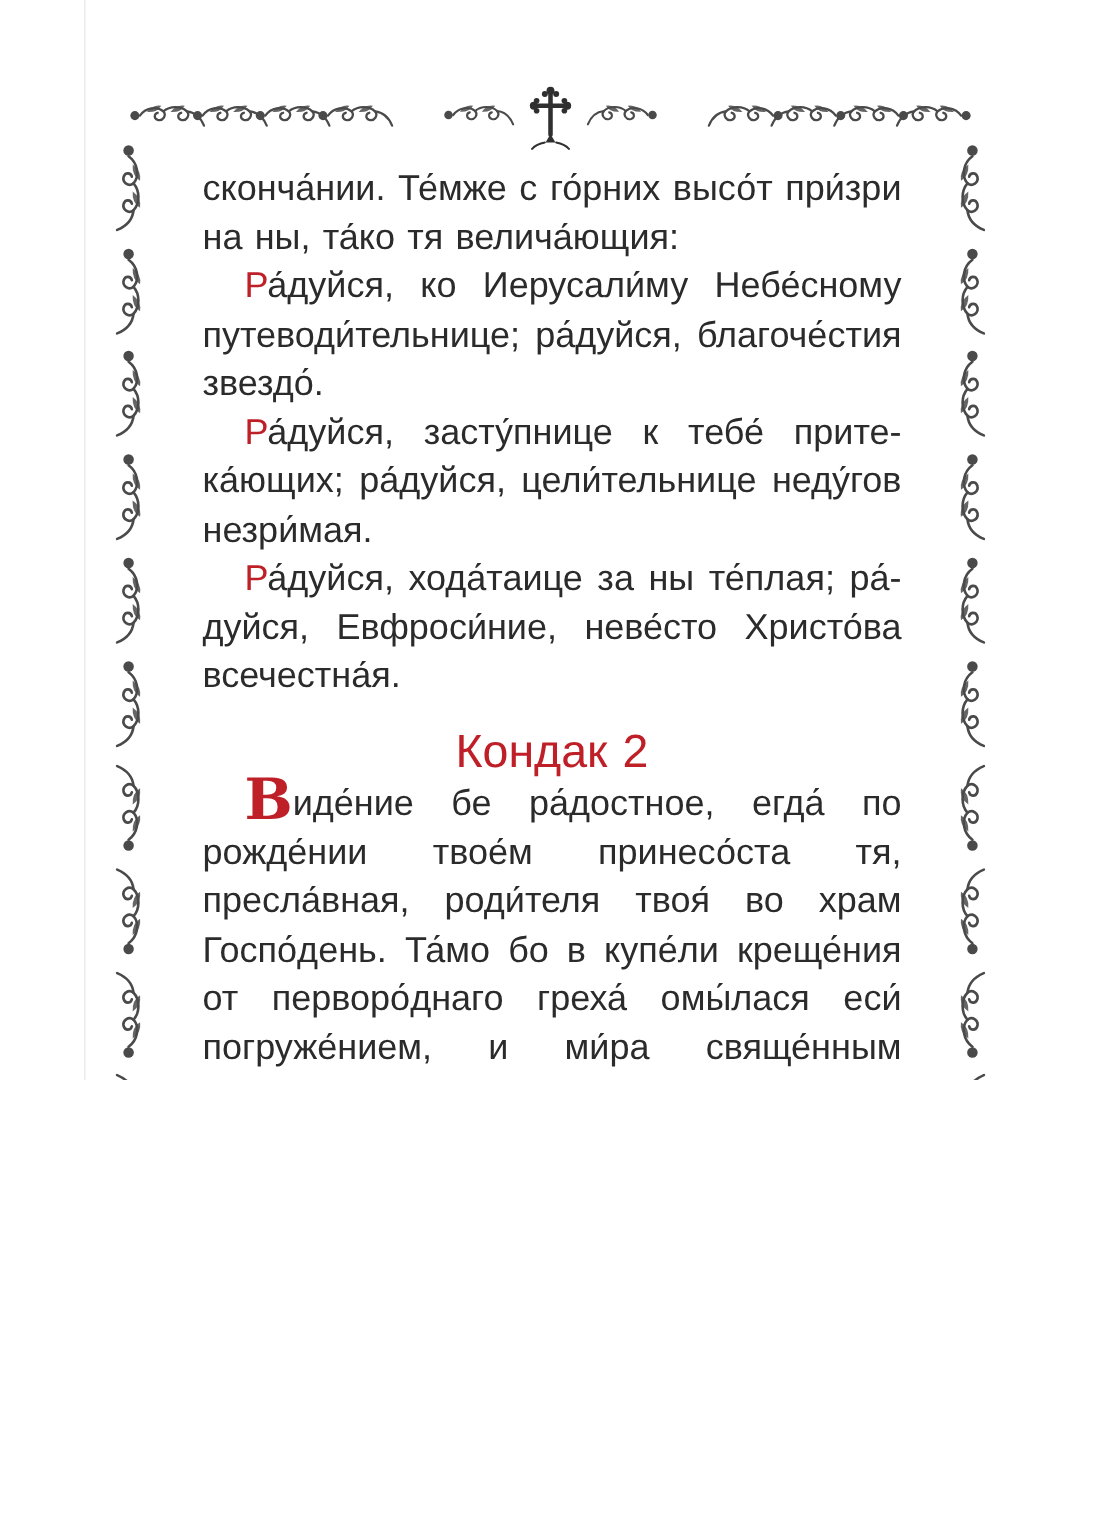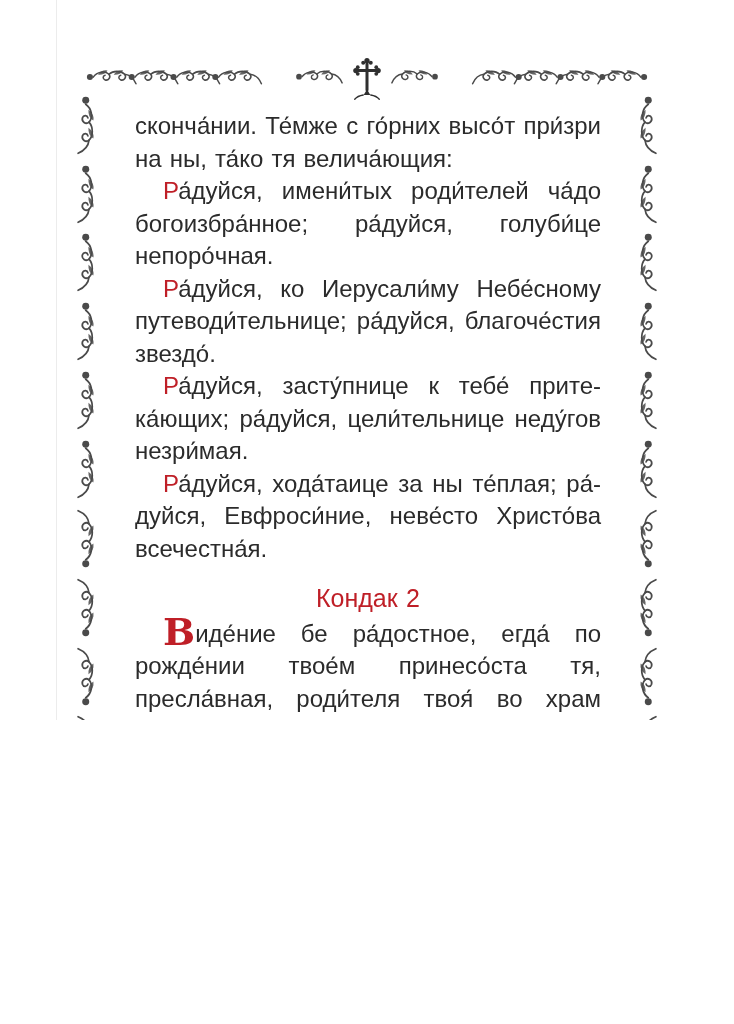--- a/index.html
+++ b/index.html
@@ -50,21 +50,21 @@
   .para.continuation { text-indent:0; }
   .para.cont-next { text-align-last:justify; }
   .init { color:var(--red,#bf1f27); }
   .init-large {
     color:var(--red,#bf1f27);
     font-family:"DejaVu Serif","Liberation Serif",serif;
     font-weight:bold; font-size:38px; line-height:0; vertical-align:-3px;
   }
   .kondak {
     margin:17px 0 3px 0; text-align:right; text-align-last:center;
-    font-size:25px; font-weight:400; color:var(--red,#bf1f27); text-indent:0;
+    font-size:31px; font-weight:400; color:var(--red,#bf1f27); text-indent:0;
   }
 </style>
 </head>
 <body>
 
 <div class="page">
 
   <svg width="0" height="0" style="position:absolute" aria-hidden="true">
     <defs>
       <g id="seg" fill="none" stroke="currentColor" stroke-width="1.6" stroke-linecap="round">
@@ -243,21 +243,20 @@
       </svg>
     <svg class="orn flip" width="24" height="62" viewBox="0 0 22 56">
         <g transform="rotate(90) translate(0,-22)">
           <use href="#seg"></use>
         </g>
       </svg>
   </div>
 
   <main class="text">
     <p class="para continuation"><span class="init"></span><span>сконча́нии. Те́мже с го́рних высо́т при́зри на ны, та́ко тя велича́ющия:</span></p>
-    <p class="para"><span class="init">Р</span><span>а́дуйся, имени́тых роди́телей ча́до бого­избра́нное; ра́дуйся, голуби́це непоро́чная.</span></p>
     <p class="para"><span class="init">Р</span><span>а́дуйся, ко Иерусали́му Небе́сному путе­води́тельнице; ра́дуйся, благоче́стия звездо́.</span></p>
     <p class="para"><span class="init">Р</span><span>а́дуйся, засту́пнице к тебе́ прите­ка́ющих; ра́дуйся, цели́тельнице неду́гов незри́мая.</span></p>
     <p class="para"><span class="init">Р</span><span>а́дуйся, хода́таице за ны те́плая; ра́­дуйся, Евфроси́ние, неве́сто Христо́ва все­честна́я.</span></p>
     <h2 class="kondak">Кондак 2</h2>
     <p class="para cont-next"><span class="init init-large">В</span><span>иде́ние бе ра́достное, егда́ по рожде́­нии твое́м принесо́ста тя, пресла́вная, ро­ди́теля твоя́ во храм Госпо́день. Та́мо бо в купе́ли креще́ния от перворо́днаго греха́ омы́лася еси́ погруже́нием, и ми́ра свяще́н­ным пома́занием тя, я́ко о́трасль младу́ю,</span></p>
   </main>
 
   <div class="h-border bottom">
     <svg class="orn" width="178" height="19" viewBox="0 0 186 20">
       <use href="#seg" x="0"></use>

